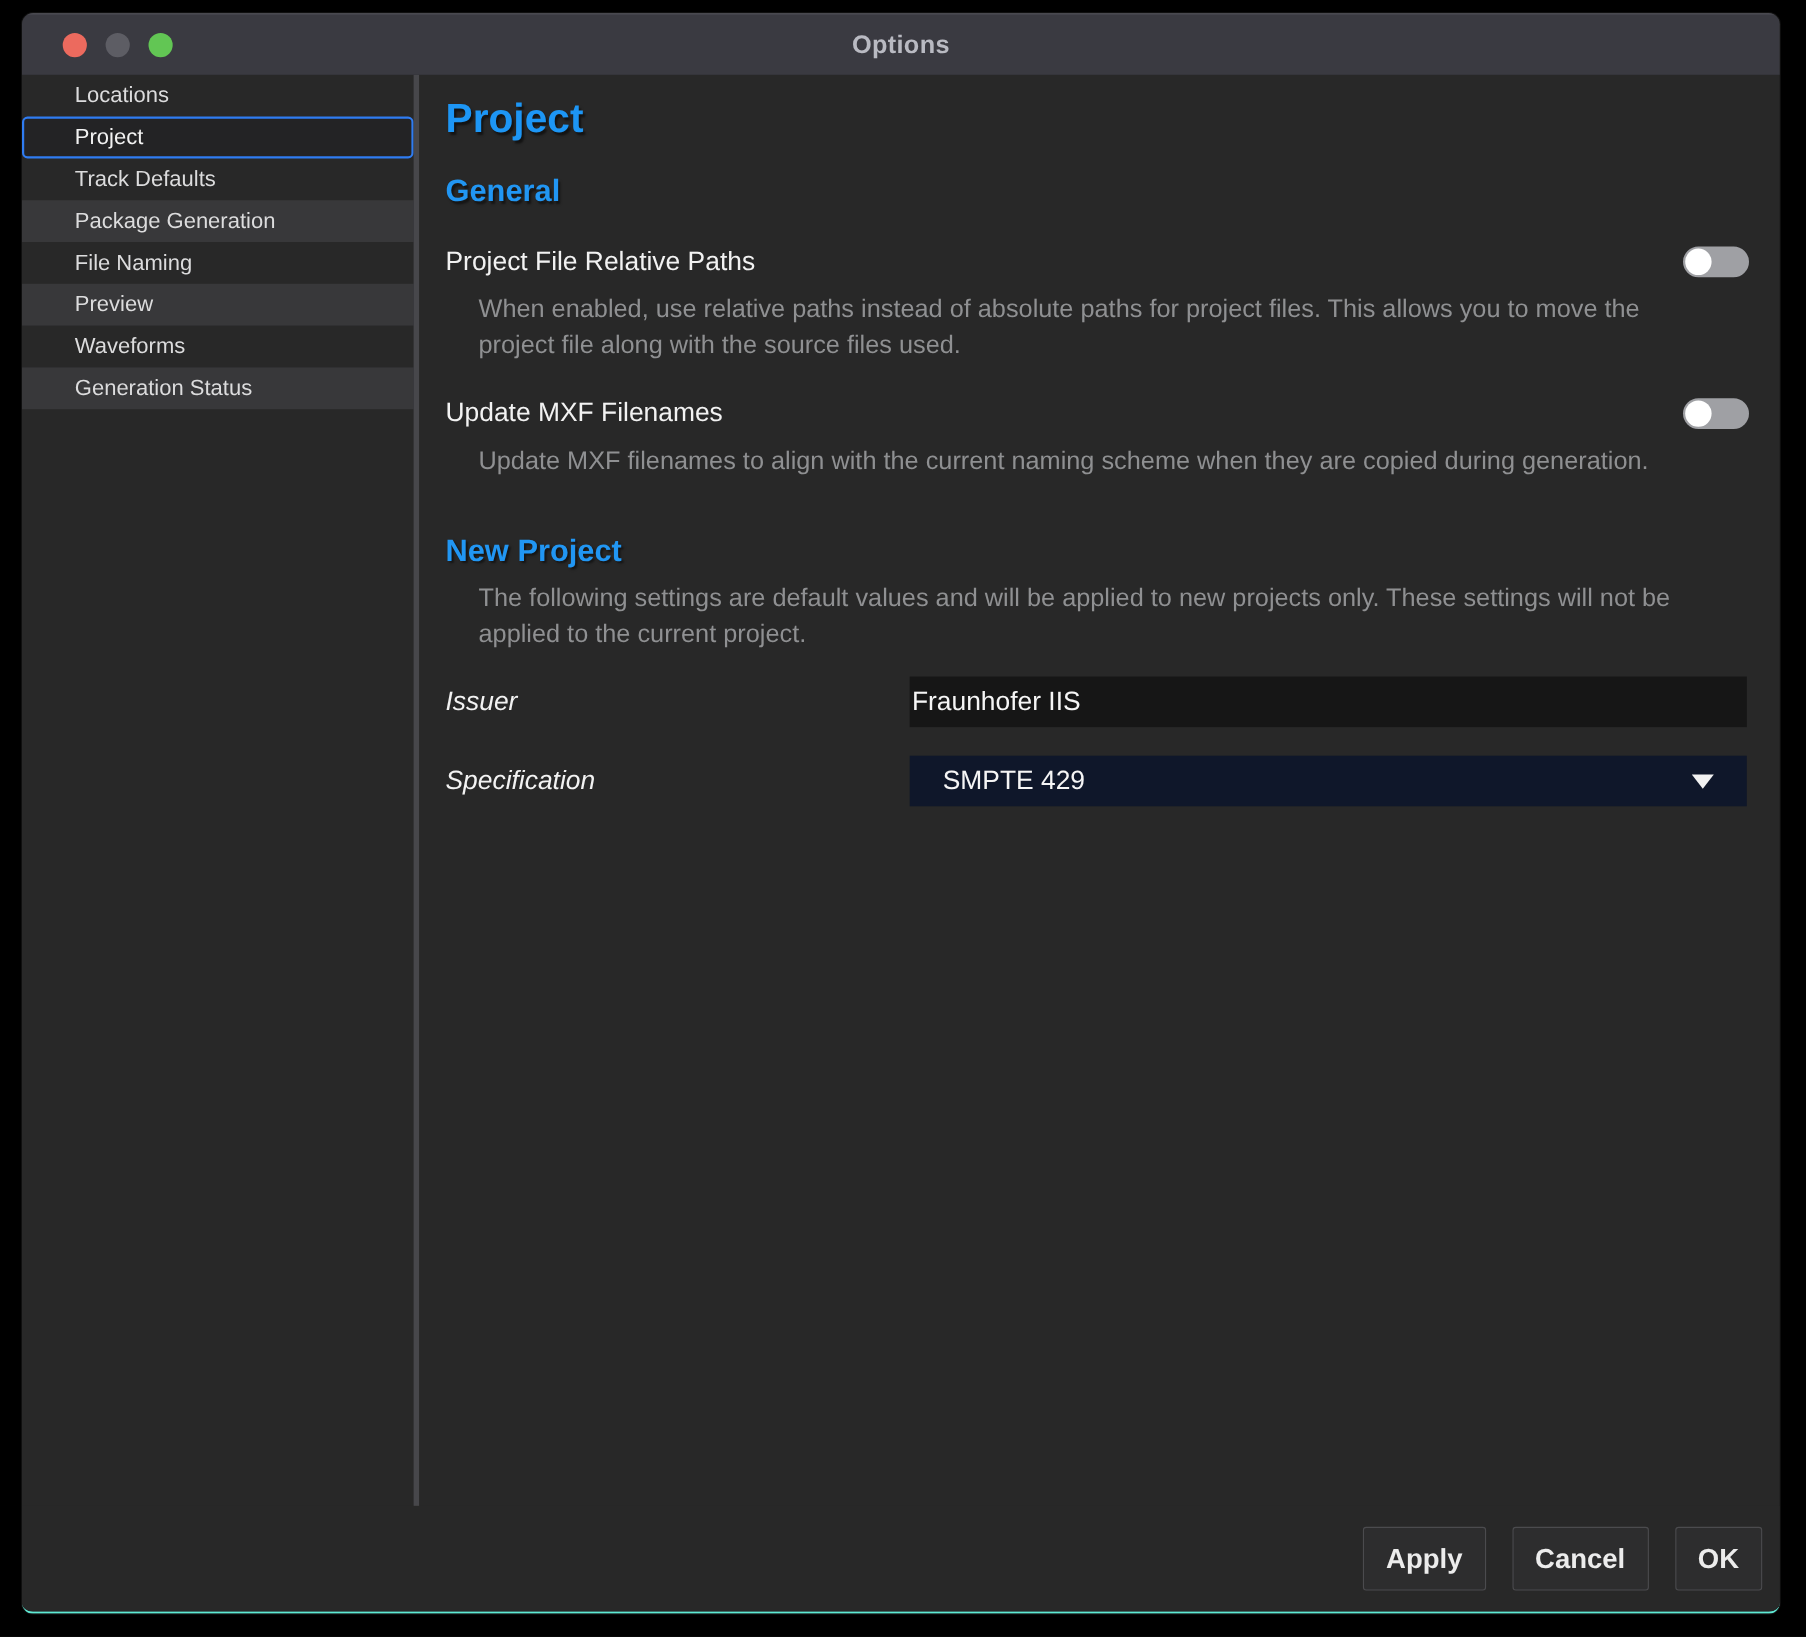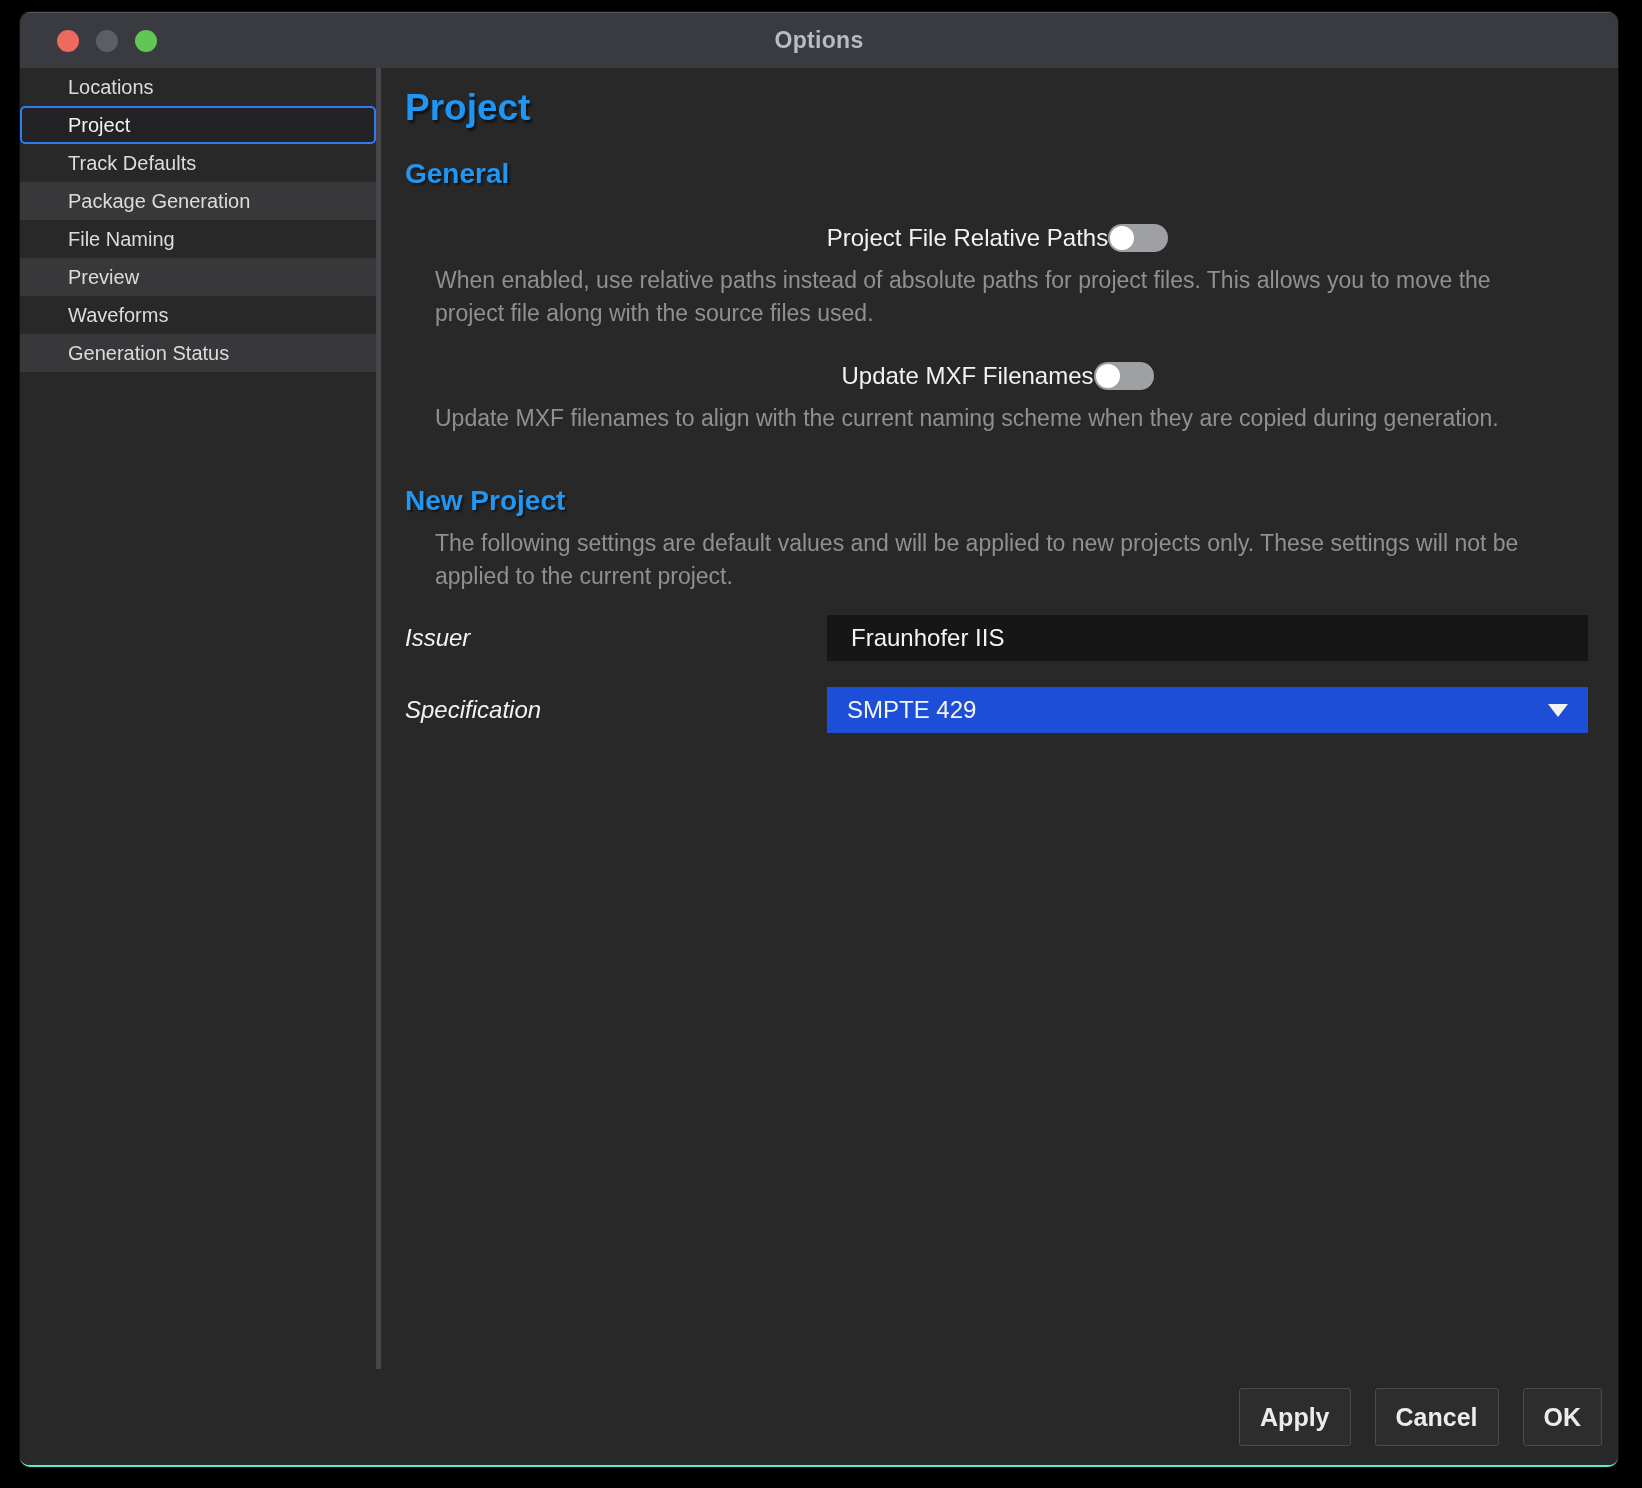--- a/index.html
+++ b/index.html
@@ -64,21 +64,21 @@
     text-shadow:2px 3px 2px rgba(0,0,0,.55);
   }
   .section-heading {
     margin-top:26px;
     font-size:28px; font-weight:bold; line-height:36px;
     color:#2196f3;
     text-shadow:2px 2px 2px rgba(0,0,0,.5);
   }
   .toggle-row {
     margin-top:26px;
-    display:flex; align-items:center; justify-content:center;
+    display:flex; align-items:center; justify-content:space-between;
     padding-right:28px; height:40px;
   }
   .row-label { font-size:24px; color:#f2f2f2; }
   .toggle {
     width:60px; height:28px; flex:0 0 60px;
     border-radius:14px; background:#9fa0a4;
     position:relative; cursor:pointer;
   }
   .toggle .knob {
     position:absolute; left:2px; top:2px;
@@ -91,28 +91,28 @@
     color:#8f9092;
     max-width:1085px;
   }
   .gap-lg { margin-top:48px; }
   .form-row { display:flex; align-items:center; margin-right:30px; }
   .form-row .row-label { flex:0 0 422px;font-style:italic; }
   .field {
     flex:1 1 auto; height:46px; box-sizing:border-box;
     background:#161616; border:none; outline:none;
     color:#f5f5f5; font-size:24px; font-family:"Liberation Sans", sans-serif;
-    padding:0 24px;
+    padding:0 2px;
   }
   .combo {
     flex:1 1 auto; height:46px; box-sizing:border-box;
-    background:#1d4ed8;
+    background:#0f172a;
     color:#f5f5f5; font-size:24px;
     display:flex; align-items:center; justify-content:space-between;
-    padding:0 20px; cursor:pointer;
+    padding:0 30px; cursor:pointer;
   }
   .combo-arrow {
     width:0; height:0;
     border-left:10px solid transparent;
     border-right:10px solid transparent;
     border-top:13px solid #f2f2f2;
   }
   .highlight-box {
     margin-top:16px; margin-left:-20px; margin-right:18px;
     border:3px solid #e8432c; border-radius:16px;

